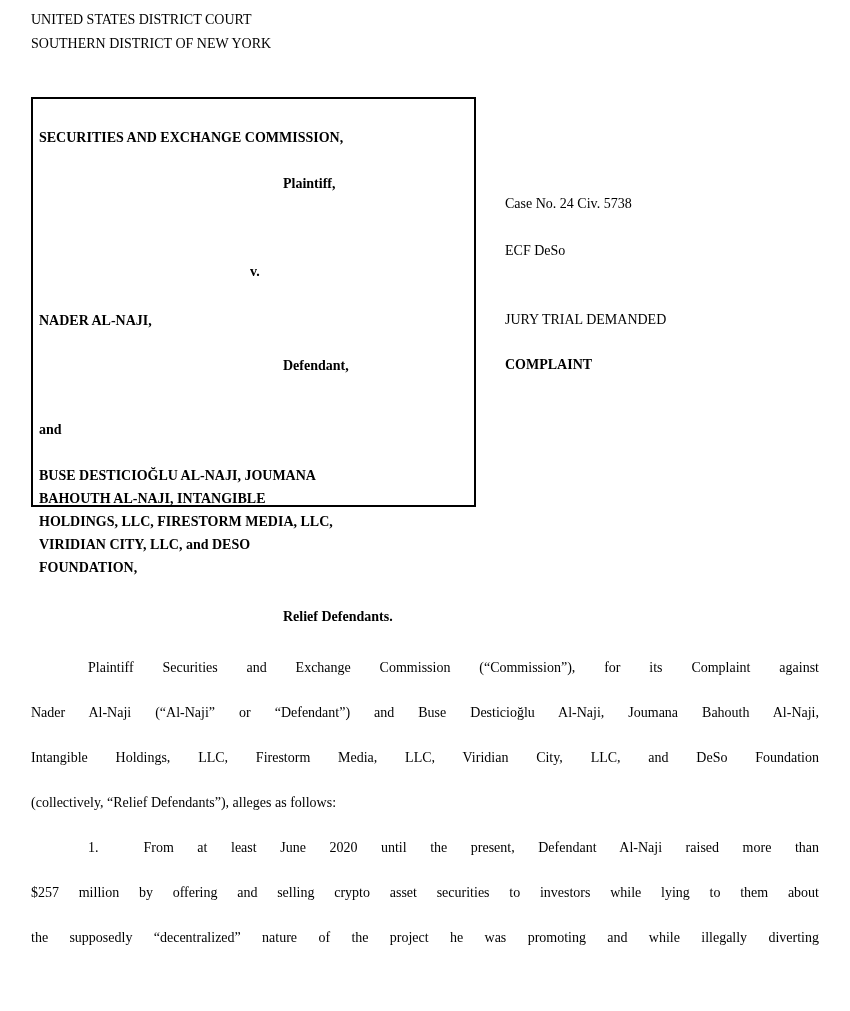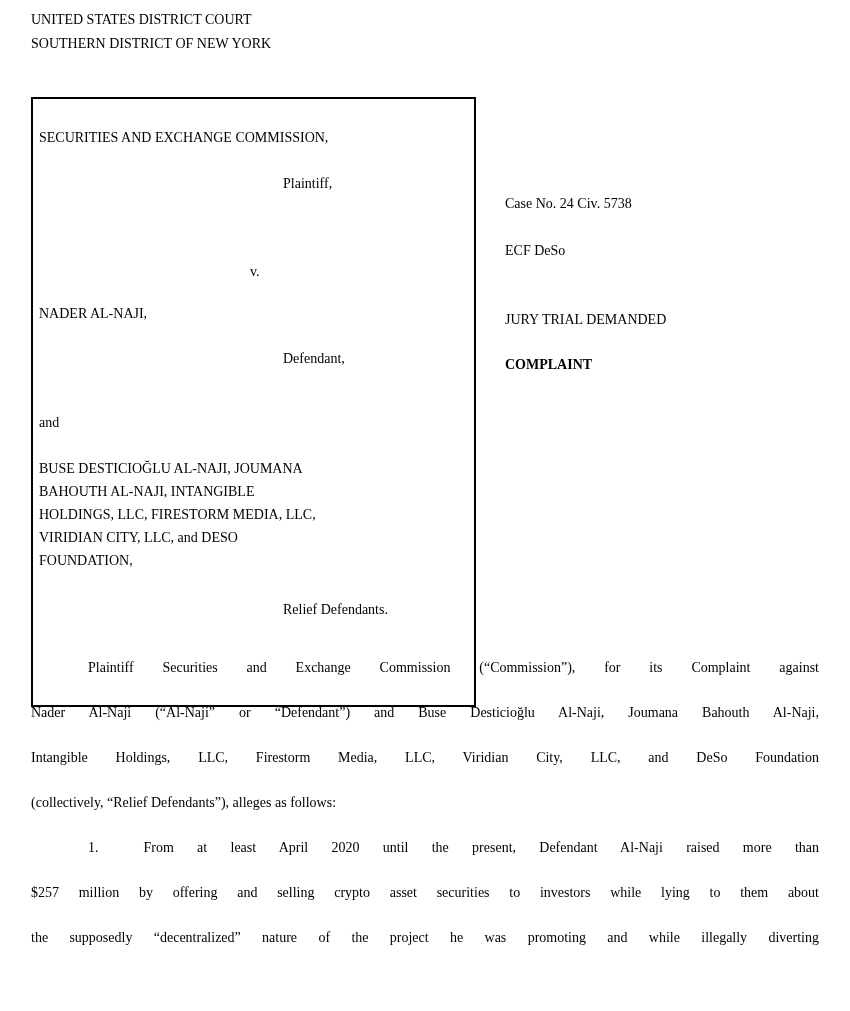--- a/index.html
+++ b/index.html
@@ -15,29 +15,30 @@
     font-size: 14px;
   }
 
   
   .court-header { padding-top: 8px; line-height: 24px; }
 
   
   .caption-row { position: relative; height: 531px; margin-top: 41px; }
   .caption-box {
     position: absolute; left: 0; top: 0;
-    width: 445px; height: 610px;
+    width: 445px; height: 410px;
     border: 2px solid #000;
+    font-weight: bold;
   }
   .cap-line { line-height: 23px; padding-left: 6px; }
   .cap-line.first { margin-top: 27px; }
   .cap-label { padding-left: 250px; }
   .cap-plaintiff { margin-top: 23px; }
   .cap-v { margin-top: 65px; padding-left: 217px; }
-  .cap-nader { margin-top: 19px; }
+  .cap-nader { margin-top: 26px; }
   .cap-defendant { margin-top: 22px; }
   .cap-and { margin-top: 41px; }
   .cap-relief-block { margin-top: 23px; }
   .cap-relief-label { margin-top: 26px; }
 
   .case-info { position: absolute; left: 474px; top: 0; right: 0; line-height: 23px; }
   .ci-case { margin-top: 95px; }
   .ci-ecf { margin-top: 24px; }
   .ci-jury { margin-top: 46px; }
   .ci-complaint { margin-top: 22px; font-weight: bold; }
@@ -97,18 +98,18 @@
 
   </div>
 
   <div class="doc-body">
     <div class="body-line indent">Plaintiff Securities and Exchange Commission (“Commission”), for its Complaint against</div>
     <div class="body-line">Nader Al-Naji (“Al-Naji” or “Defendant”) and Buse Desticioğlu Al-Naji, Joumana Bahouth Al-Naji,</div>
     <div class="body-line">Intangible Holdings, LLC, Firestorm Media, LLC, Viridian City, LLC, and DeSo Foundation</div>
     <div class="body-line left">(collectively, “Relief Defendants”), alleges as follows:</div>
 
 
-    <div class="body-line para-first"><span>1.</span><span class="tab-spacer"></span><span>From at least April 2020 until the present, Defendant Al-Naji raised more than</span></div>
+    <div class="body-line para-first"><span>1.</span><span class="tab-spacer"></span><span>From at least June 2020 until the present, Defendant Al-Naji raised more than</span></div>
     <div class="body-line">$257 million by offering and selling crypto asset securities to investors while lying to them about</div>
     <div class="body-line">the supposedly “decentralized” nature of the project he was promoting and while illegally diverting</div>
   </div>
 
 </div>
 
 </body></html>

